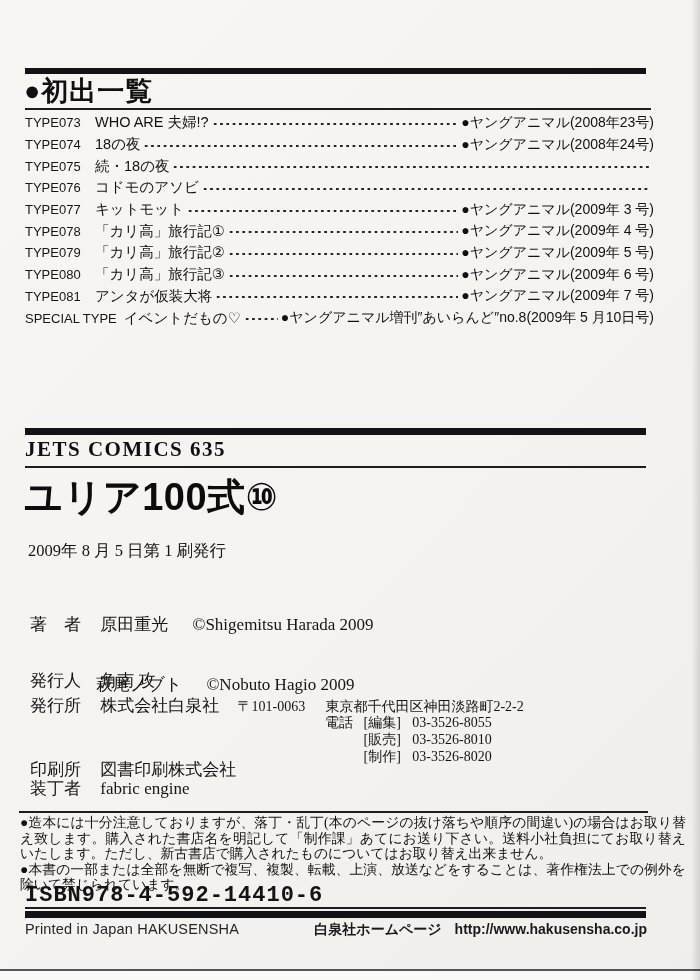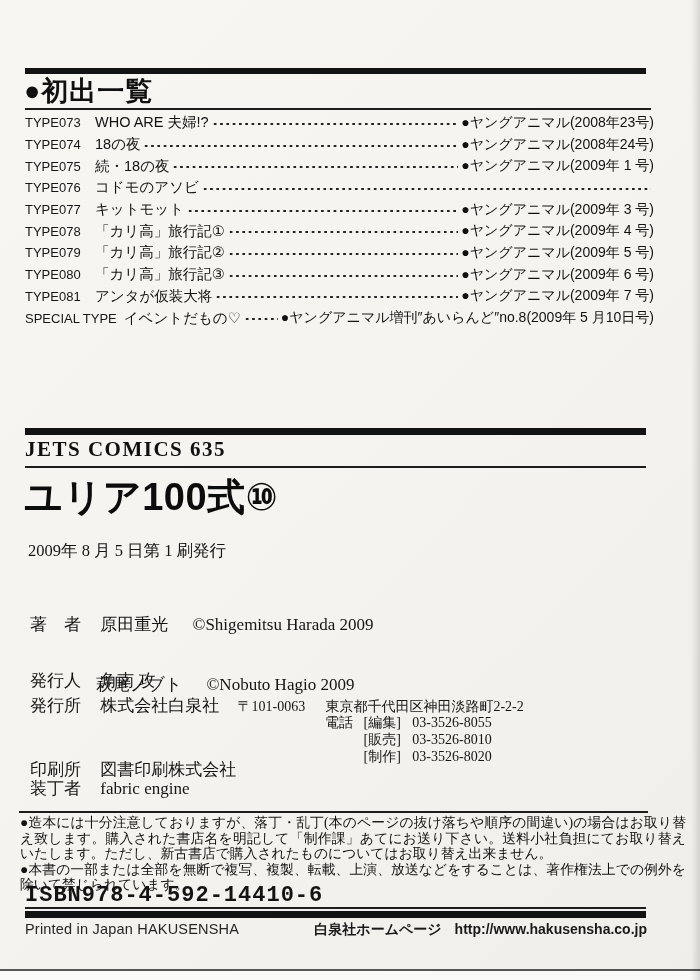--- a/index.html
+++ b/index.html
@@ -75,21 +75,20 @@
     <div class="ser-row">
       <span class="code">TYPE074</span>
       <span class="jtitle">18の夜</span>
       <span class="leader"></span>
       <span class="source">●ヤングアニマル(2008年24号)</span>
     </div>
     <div class="ser-row">
       <span class="code">TYPE075</span>
       <span class="jtitle">続・18の夜</span>
       <span class="leader"></span>
-      <span class="source">●ヤングアニマル(2009年 1 号)</span>
     </div>
     <div class="ser-row">
       <span class="code">TYPE076</span>
       <span class="jtitle">コドモのアソビ</span>
       <span class="leader"></span>
     </div>
     <div class="ser-row">
       <span class="code">TYPE077</span>
       <span class="jtitle">キットモット</span>
       <span class="leader"></span>

